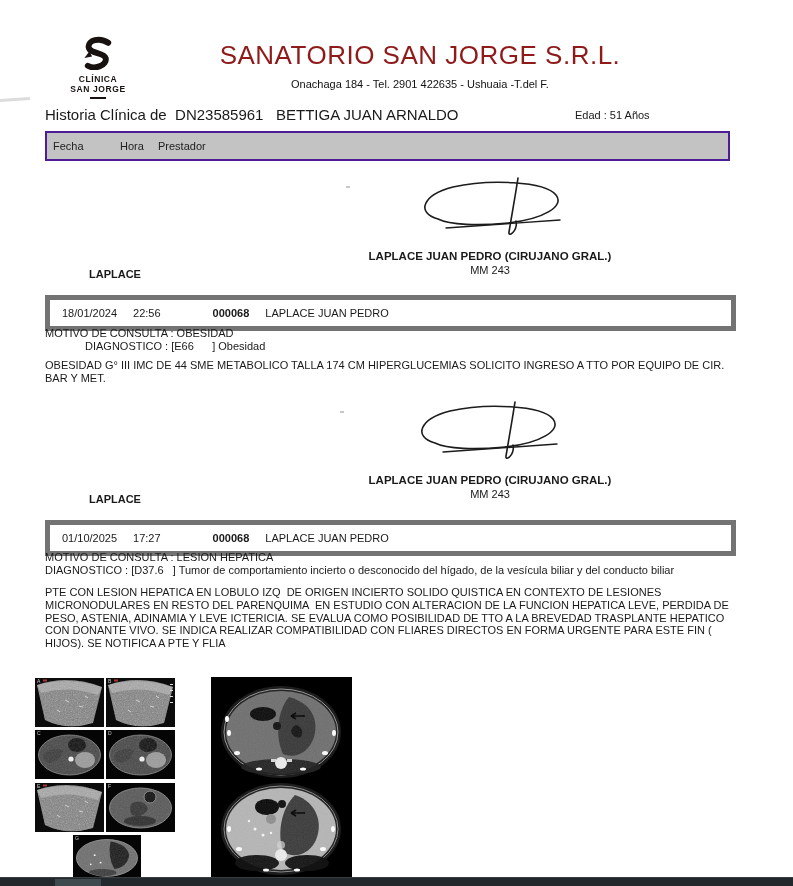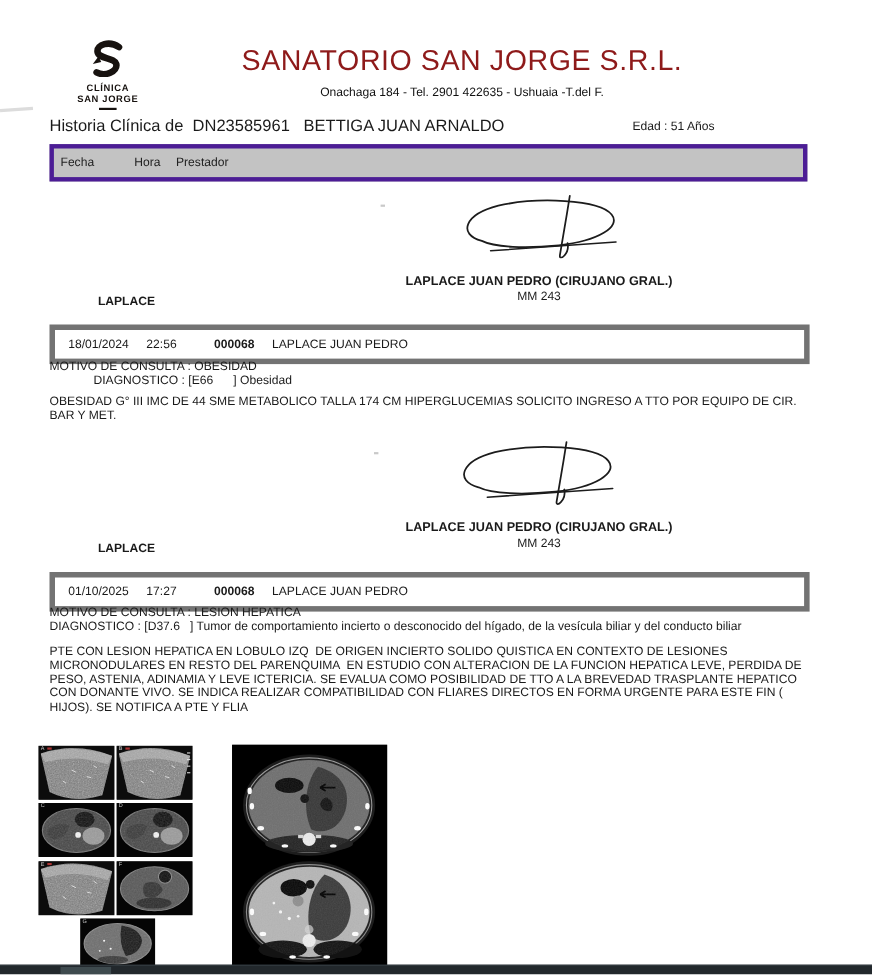--- a/index.html
+++ b/index.html
@@ -11,37 +11,37 @@
   .logo .lg-line{font-size:8.5px;font-weight:bold;letter-spacing:.6px;color:#17120f;line-height:10px;}
   .logo .lg-rule{width:16px;height:2px;background:#17120f;margin:3px auto 0 auto;}
   .hdr-center{left:100px;top:40px;width:640px;text-align:center;}
   .hdr-title{font-size:26px;letter-spacing:.5px;}
   .hdr-sub{font-size:11px;color:#111;margin-top:7px;}
   .artifact{left:0;top:98px;width:30px;height:3px;background:#dcdcdc;transform:rotate(-4deg);}
   
   .patient{left:45px;top:106px;font-size:15px;white-space:pre;}
   .age{left:575px;top:109px;font-size:11px;}
   
-  .gridbar{left:45px;top:131px;width:681px;height:26px;background:#c3c3c3;border:4px solid #4c1d95;
+  .gridbar{left:45px;top:131px;width:681px;height:26px;background:#c3c3c3;border:2px solid #4c1d95;
            font-size:11px;color:#222;display:flex;align-items:center;}
   .gb-fecha{margin-left:6px;width:67px;}
   .gb-hora{width:38px;}
   .gb-prest{}
   
   .sigcap{width:320px;text-align:center;}
   .sigcap .cap{font-size:11.5px;font-weight:bold;}
   .sigcap .mm{font-size:11px;margin-top:2px;}
   .lap{font-size:11px;font-weight:bold;margin-left:37px;}
   .dot{width:4px;height:2px;background:#c9c9c9;}
   
   .entryrow{left:45px;width:681px;height:26px;border:5px solid #737373;background:#fff;
             display:flex;align-items:center;font-size:11px;white-space:pre;}
   .er-date{margin-left:12px;}
   .er-time{margin-left:16px;}
-  .er-code{margin-left:22px;font-weight:bold;padding-left:12px;}
+  .er-code{margin-left:40px;font-weight:bold;padding-left:12px;}
   .er-prov{margin-left:16px;}
   .line11{font-size:11px;white-space:pre-wrap;line-height:13px;}
   .note{font-size:11px;line-height:12.8px;white-space:pre-wrap;}
   
   .thumb{overflow:hidden;background:#000;}
   .thumb svg{display:block;}
   .cell-label{position:absolute;left:2px;top:1px;font-size:5px;color:#c8c8c8;line-height:5px;}
   .ctpanel{left:211px;top:677px;width:141px;height:201px;background:#000;}
   
   .sb-track{left:0;top:877px;width:793px;height:9px;background:#22282c;z-index:20;border-top:1px solid #353d42;}

